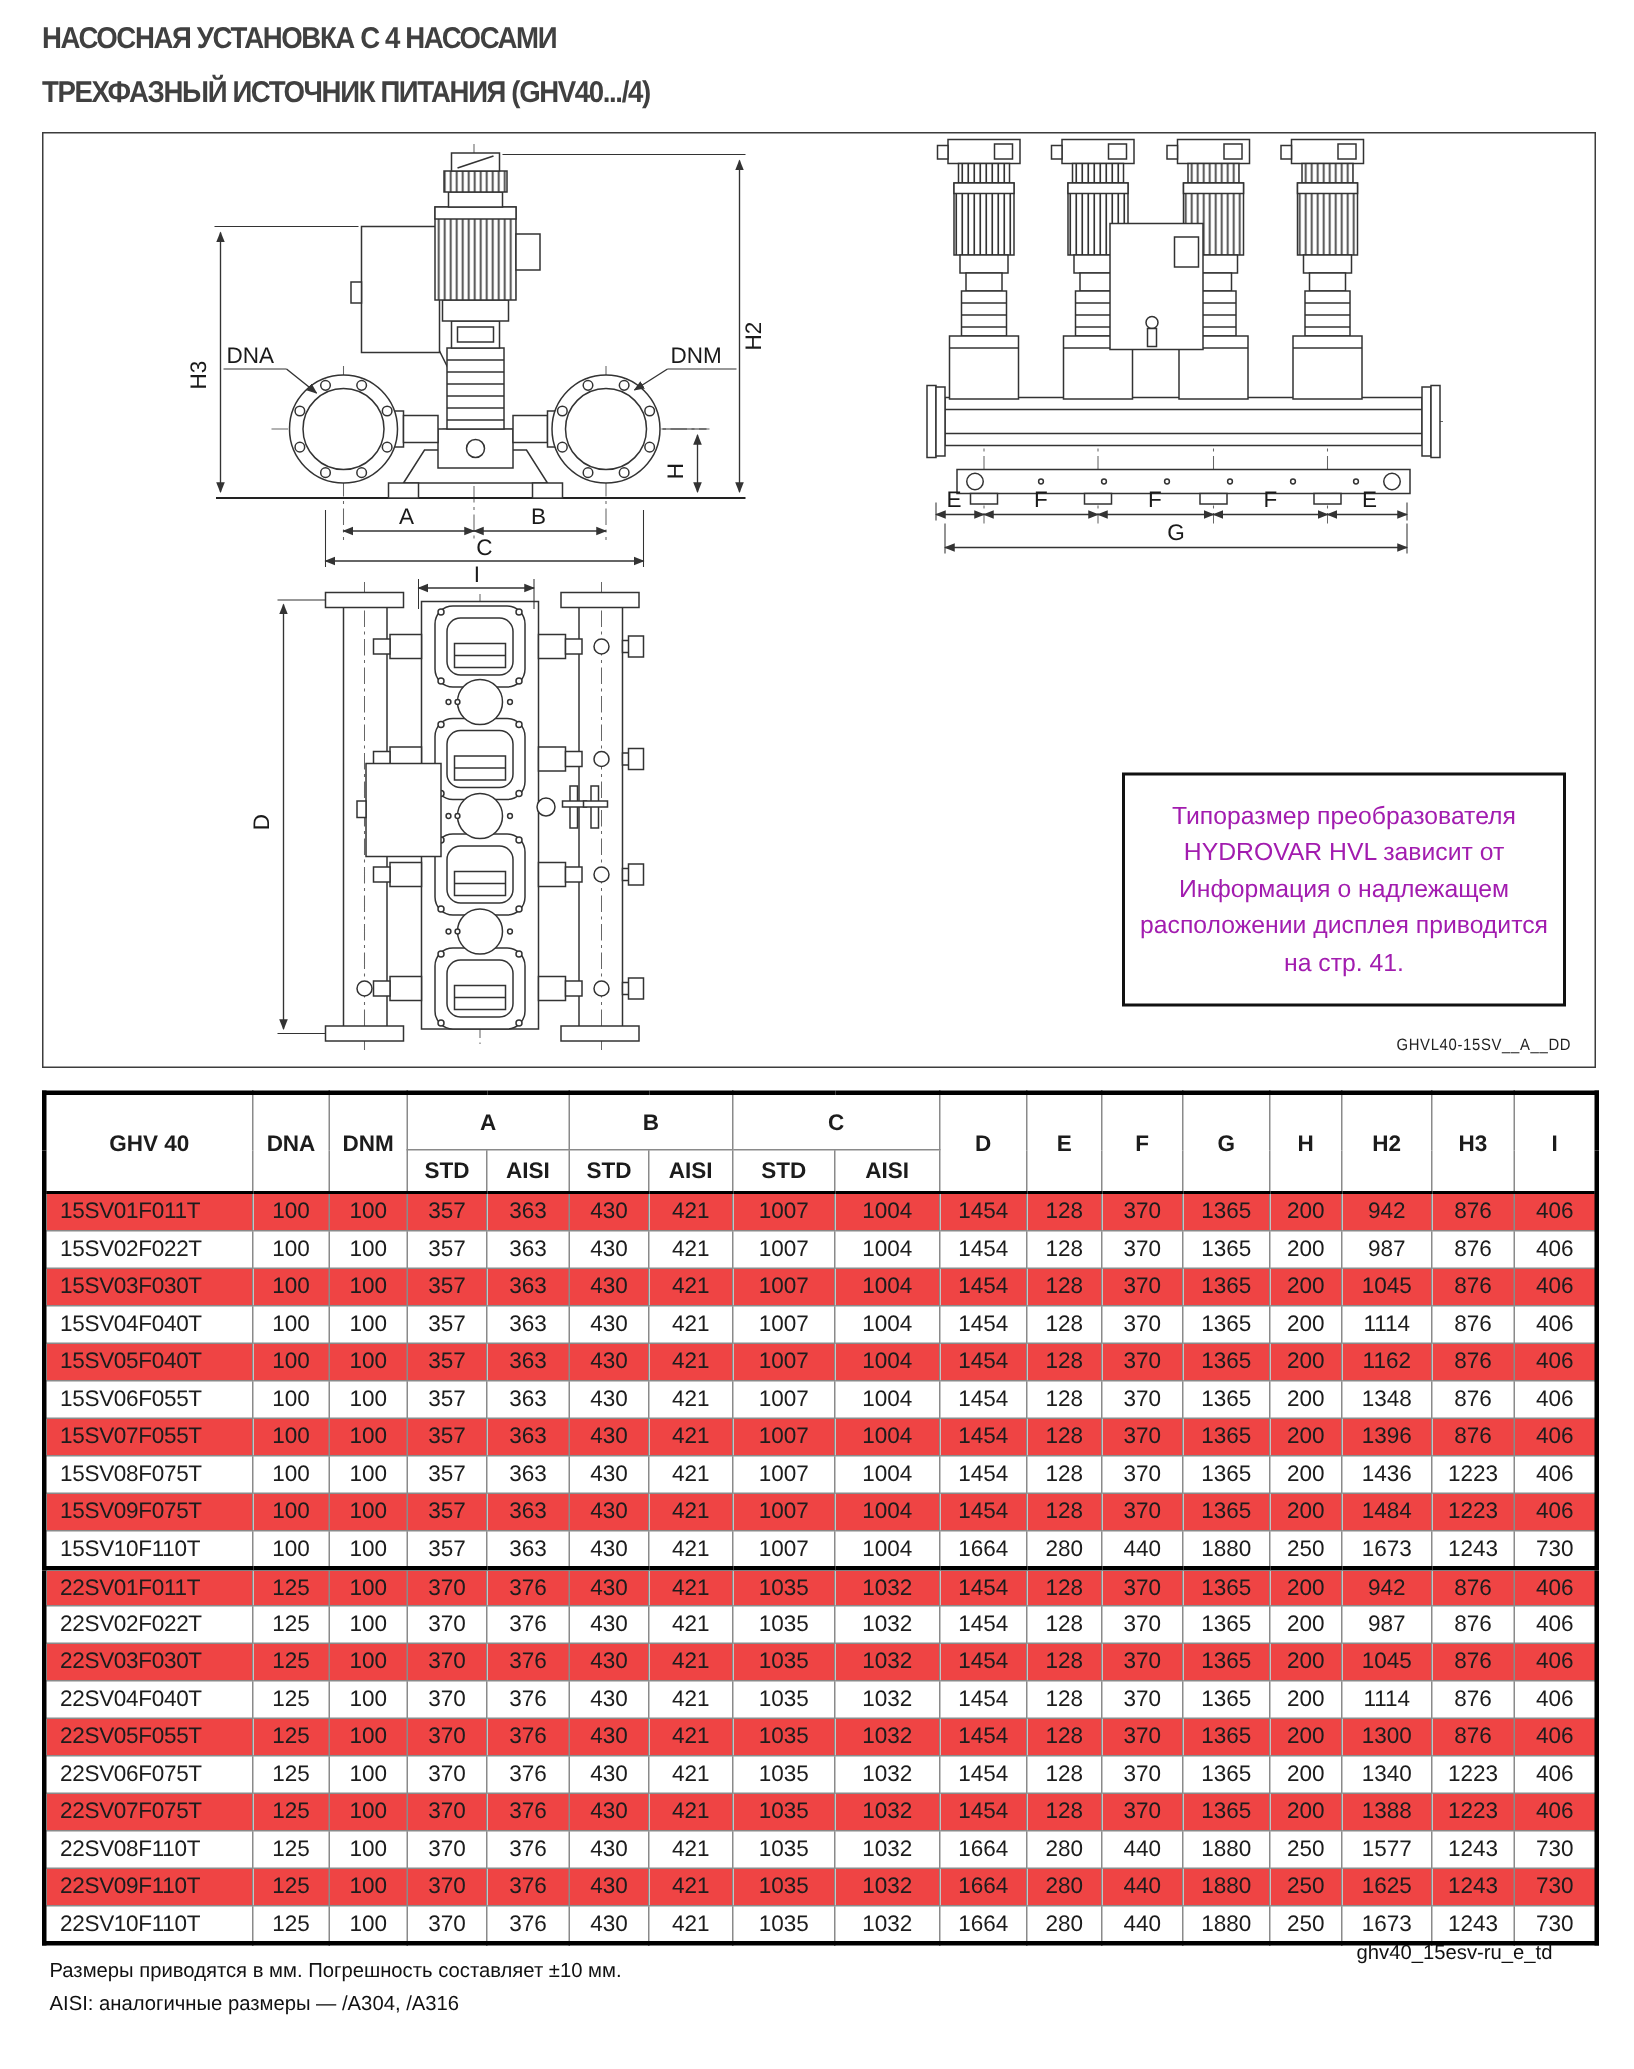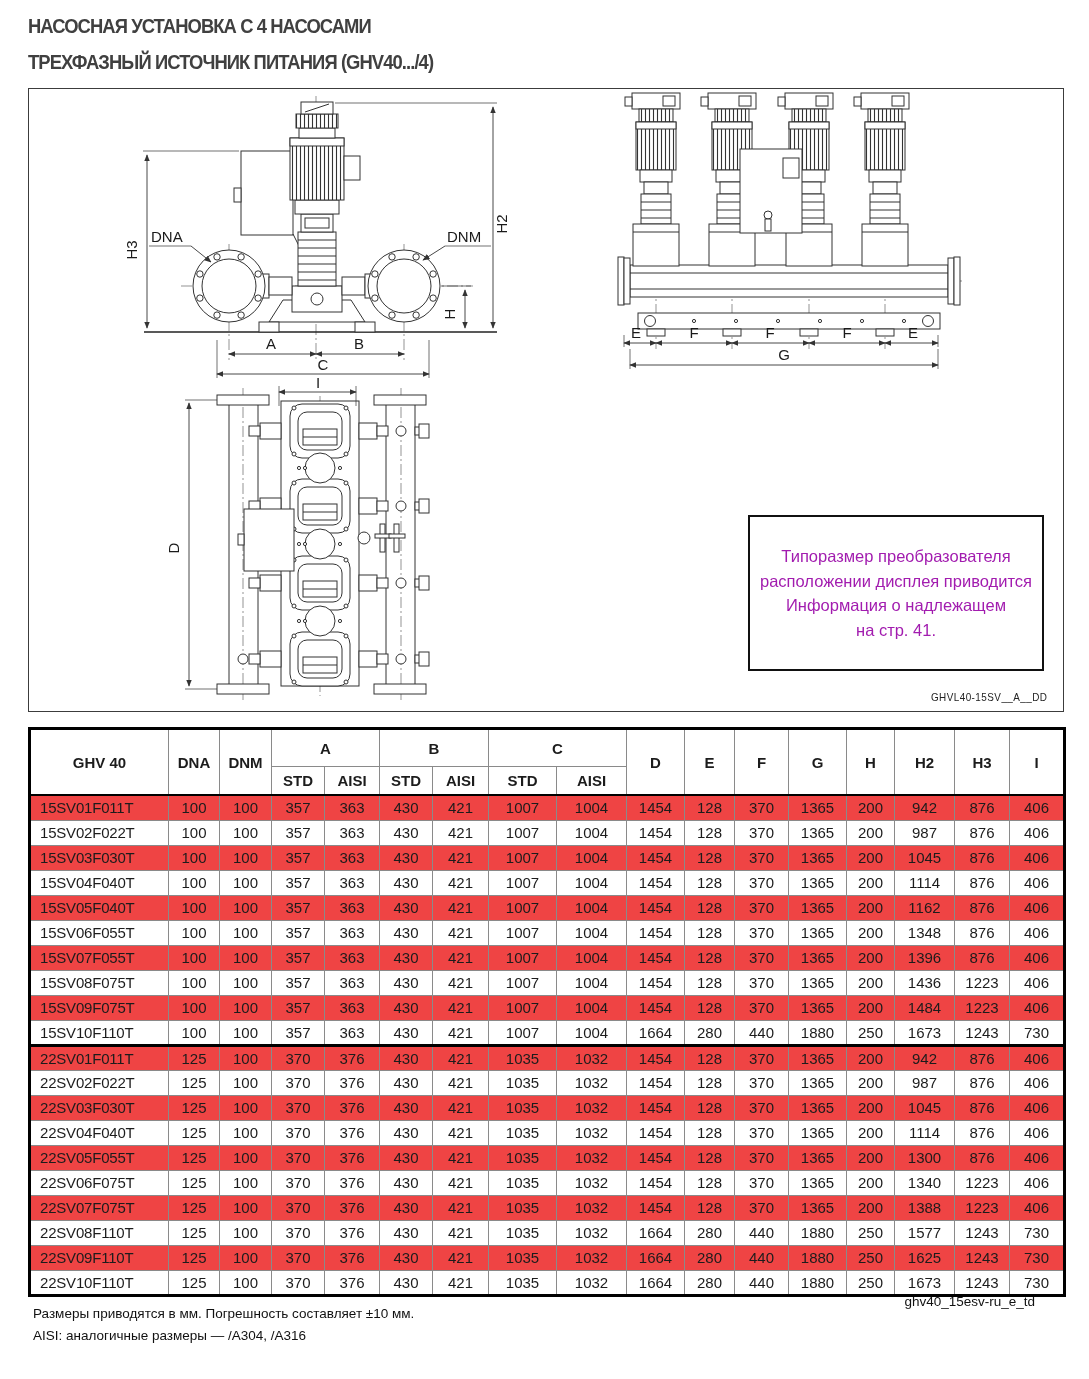--- a/index.html
+++ b/index.html
@@ -309,22 +309,23 @@
     <path class="ext" d="M66,24 H34 M66,313 H34"></path>
     <line class="dim" x1="38" y1="27" x2="38" y2="310" marker-start="url(#arrP)" marker-end="url(#arrP)"></line>
     <text class="dt" transform="translate(28,172) rotate(-90)" text-anchor="middle">D</text>
     <path class="ext" d="M128,10 V30 M205,10 V30"></path>
     <line class="dim" x1="128" y1="16" x2="205" y2="16" marker-start="url(#arrP)" marker-end="url(#arrP)"></line>
     <text class="dt" x="167" y="12" text-anchor="middle">I</text>
   </svg>
 
   <div class="note-box">
     <span>Типоразмер преобразователя</span>
+    <span>HYDROVAR HVL зависит от</span>
+    <span>Информация о надлежащем</span>
     <span>расположении дисплея приводится</span>
-    <span>Информация о надлежащем</span>
     <span>на стр. 41.</span>
   </div>
 
   <div class="draw-code">GHVL40-15SV__A__DD</div>
 </div>
 
 <table class="dims-table">
   <colgroup>
     <col style="width:139px">
       <col style="width:51px">

